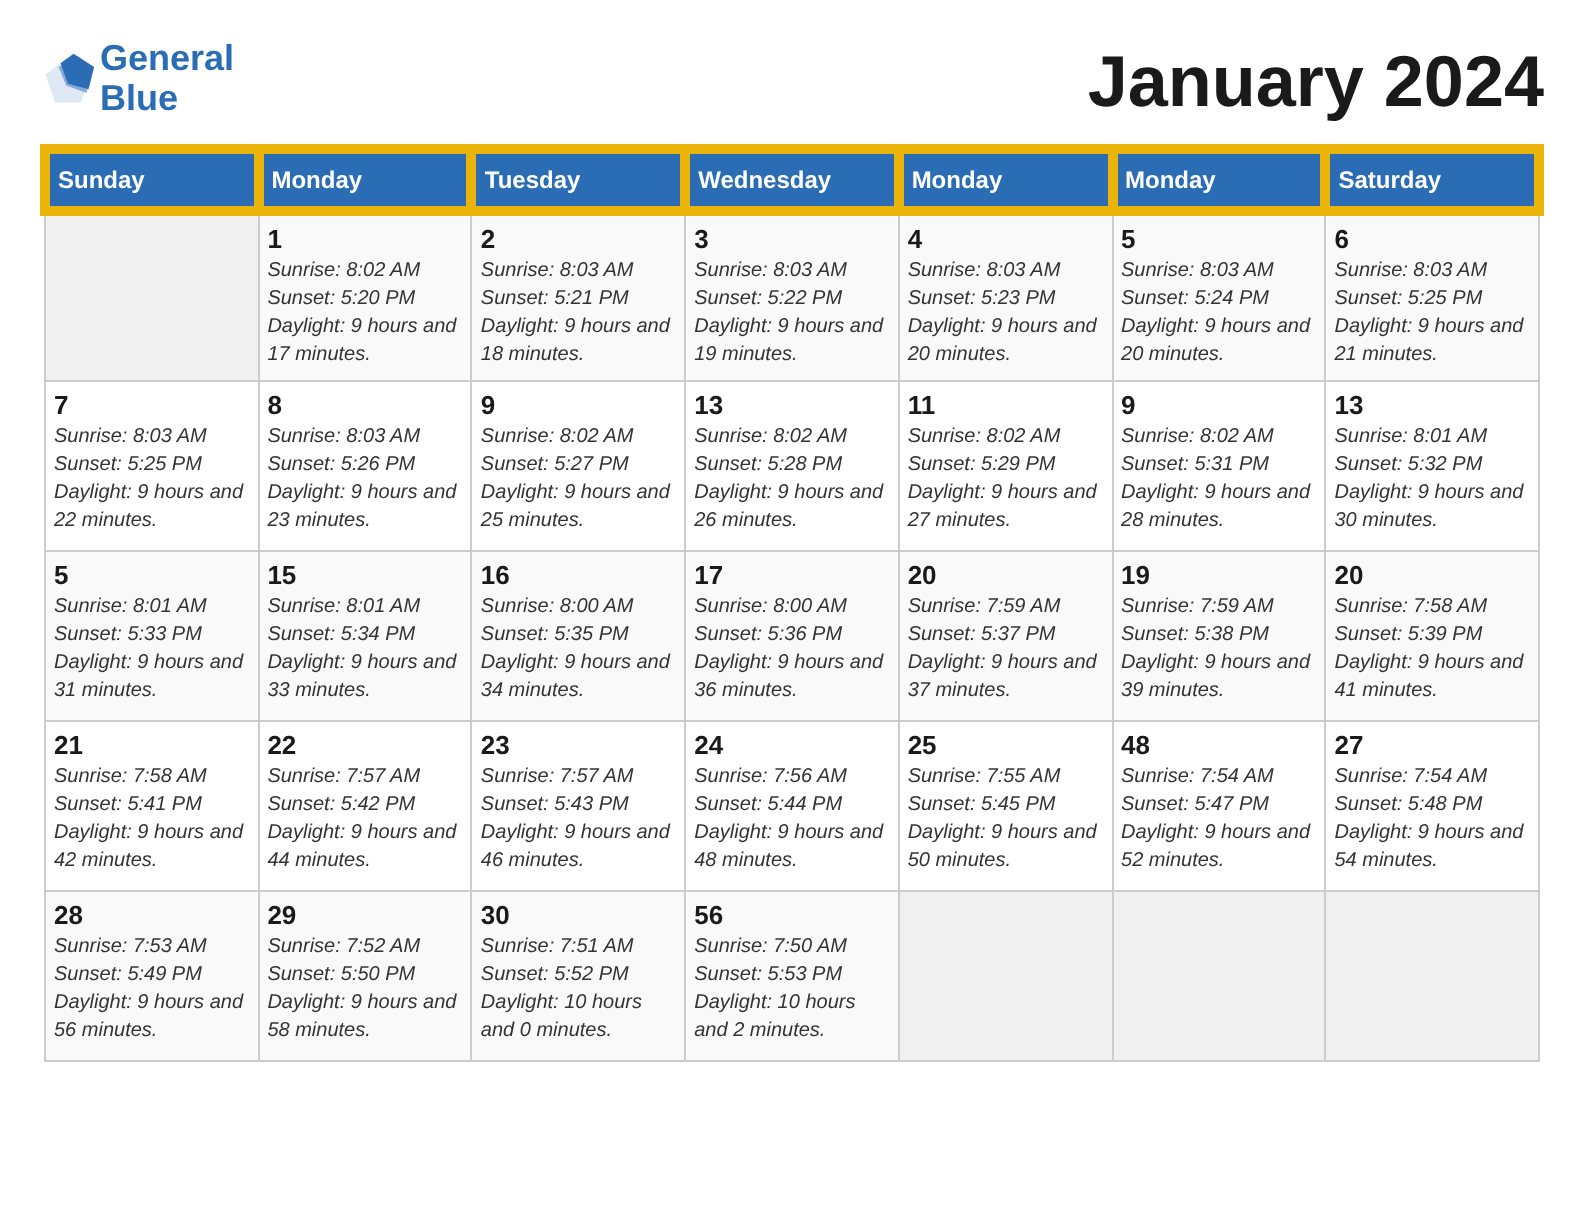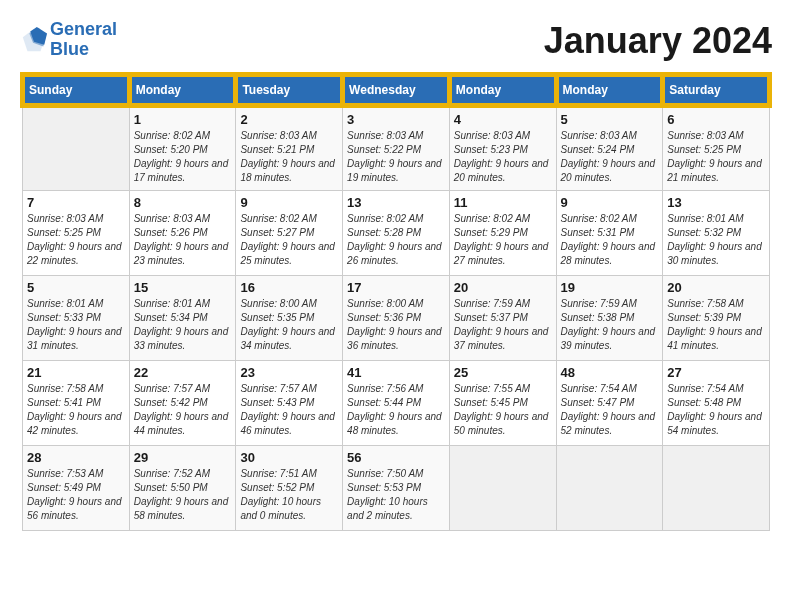--- a/index.html
+++ b/index.html
@@ -261,21 +261,21 @@
           Sunrise: 7:57 AM<br>Sunset: 5:42 PM<br>Daylight: 9 hours and 44 minutes.
         </div>
         </td>
         <td>
           <span class="day-number">23</span>
         <div class="day-detail">
           Sunrise: 7:57 AM<br>Sunset: 5:43 PM<br>Daylight: 9 hours and 46 minutes.
         </div>
         </td>
         <td>
-          <span class="day-number">41</span>
+          <span class="day-number">24</span>
         <div class="day-detail">
           Sunrise: 7:56 AM<br>Sunset: 5:44 PM<br>Daylight: 9 hours and 48 minutes.
         </div>
         </td>
         <td>
           <span class="day-number">25</span>
         <div class="day-detail">
           Sunrise: 7:55 AM<br>Sunset: 5:45 PM<br>Daylight: 9 hours and 50 minutes.
         </div>
         </td>

